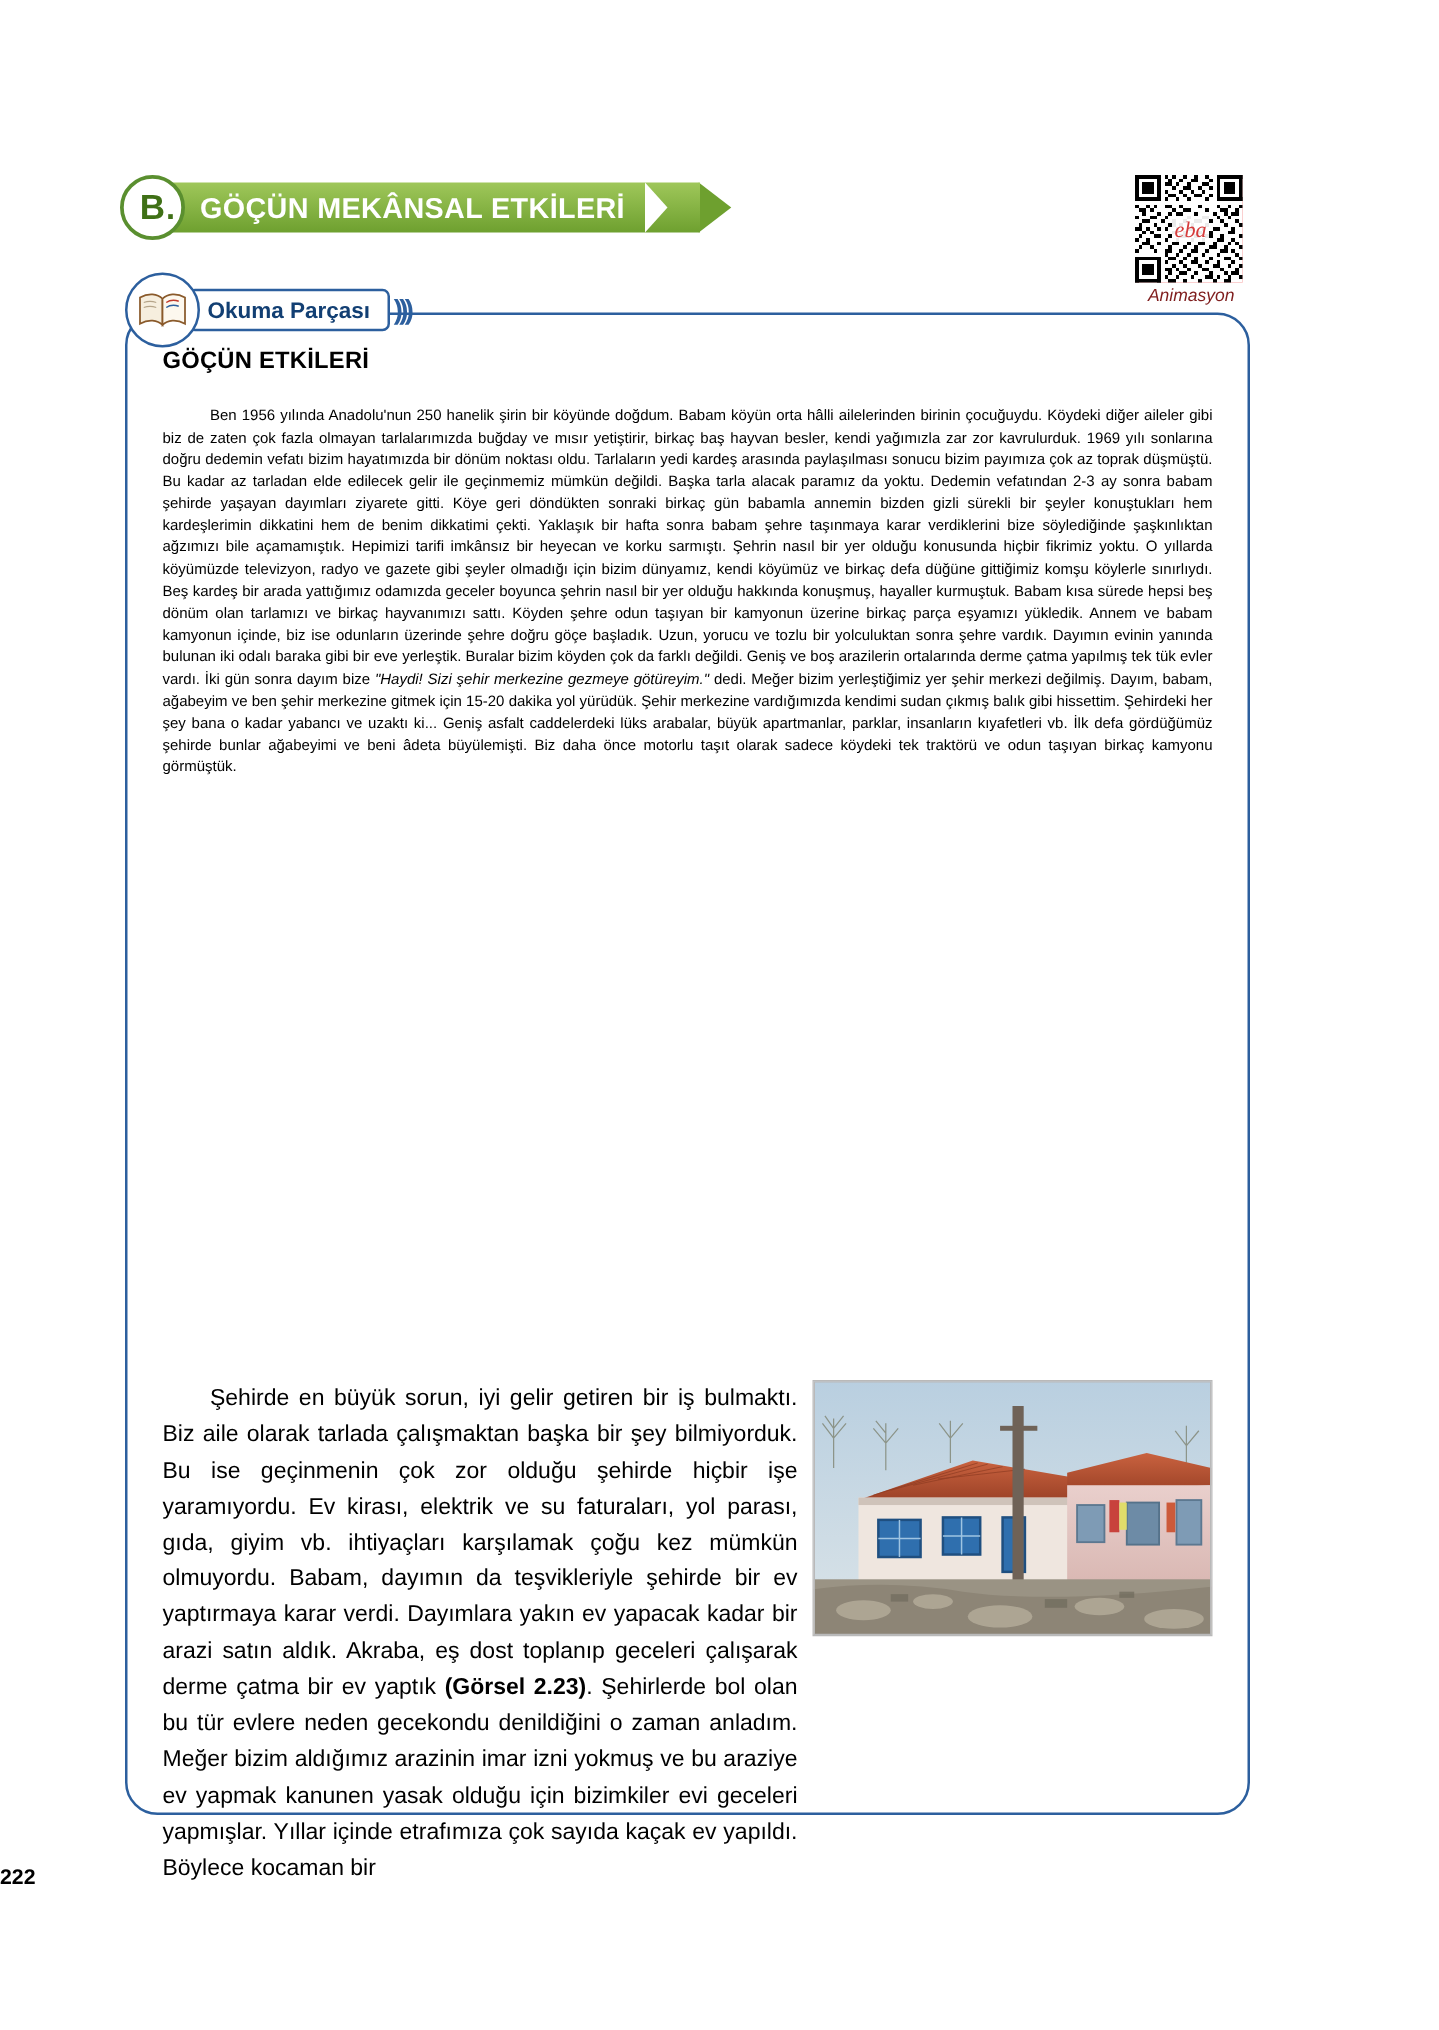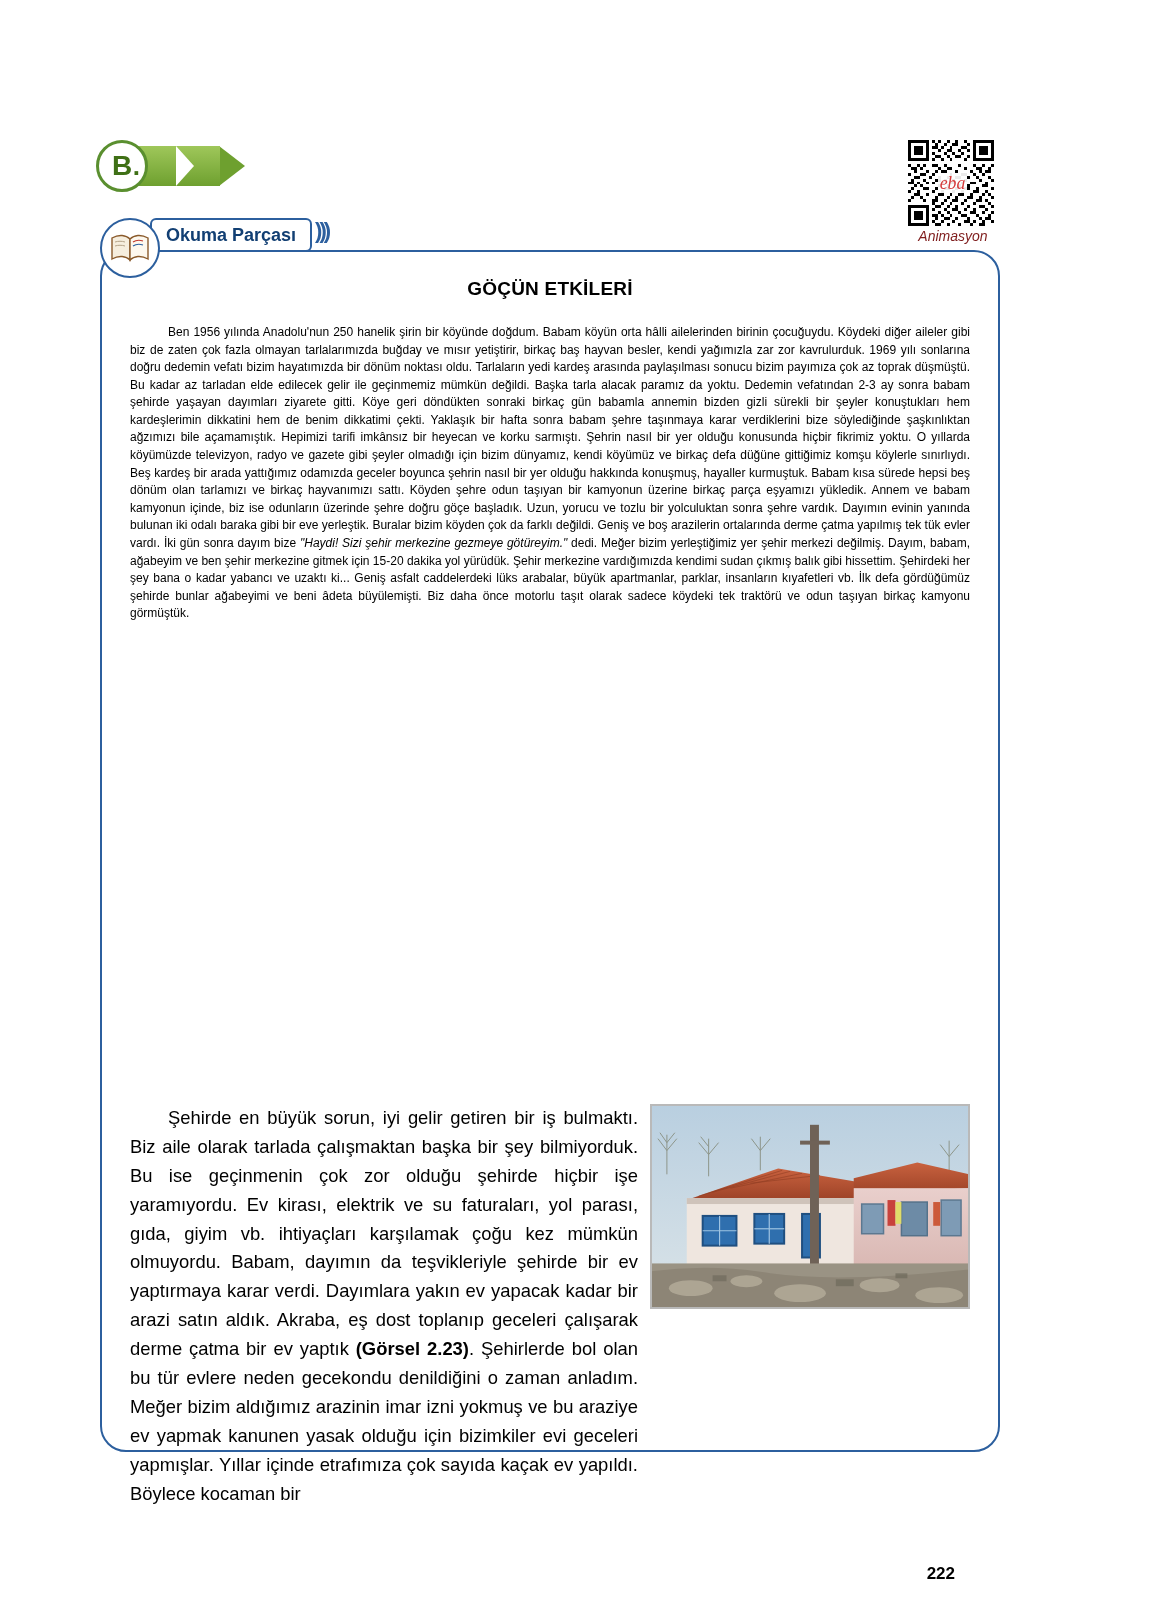--- a/index.html
+++ b/index.html
@@ -125,20 +125,21 @@
     font-style: italic;
     color: #7f1d1d;
   }
 
   
   .okuma-wrap {
     position: absolute;
     left: 100px;
     top: 218px;
     display: flex;
+    align-items: center;
     z-index: 6;
   }
   .okuma-circle {
     width: 56px;
     height: 56px;
     border-radius: 50%;
     border: 2px solid #2c5f9e;
     background: #ffffff;
     display: flex;
     align-items: center;
@@ -183,21 +184,21 @@
   }
 
   .content-inner {
     position: absolute;
     left: 130px;
     top: 278px;
     width: 840px;
   }
 
   .reading-title {
-    text-align: center;
+    text-align: left;
     font-size: 19px;
     font-weight: bold;
     letter-spacing: 0.2px;
     margin-bottom: 24px;
   }
 
   p.body {
     font-size: 12px;
     line-height: 1.465;
     text-align: justify;
@@ -255,38 +256,39 @@
   }
   .fig-caption b {
     font-weight: bold;
     font-style: italic;
   }
 
   
   .page-number {
     position: absolute;
     left: 0;
-    top: 1564px;
+    top: 1492px;
     width: 955px;
-    text-align: right;
+    text-align: left;
     font-size: 17px;
     font-weight: bold;
   }
 </style>
 </head>
 <body>
 
 <div class="page">
 
   <div class="section-header">
     <div class="section-letter">
       <span>B</span>
       <span class="dot">.</span>
     </div>
     <div class="section-title-bar">
+      <span class="section-title-text">GÖÇÜN MEKÂNSAL ETKİLERİ</span>
       <span class="arrow-white-notch"></span>
     </div>
     <div class="arrow-tail"></div>
   </div>
 
   <div class="qr-box">
     <svg class="qr-img" viewBox="0 0 29 29" shape-rendering="crispEdges">
       <rect width="29" height="29" fill="#ffffff"></rect>
       <g fill="#000000">
         <rect x="0" y="0" width="7" height="1"></rect>

